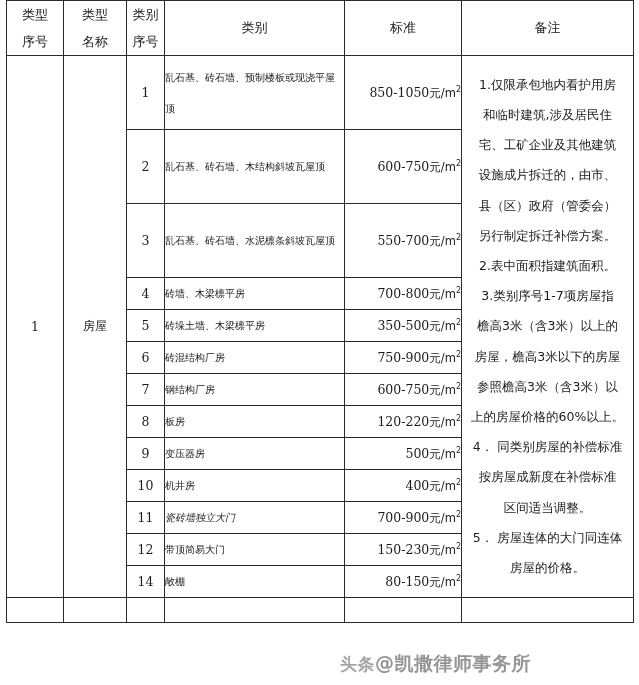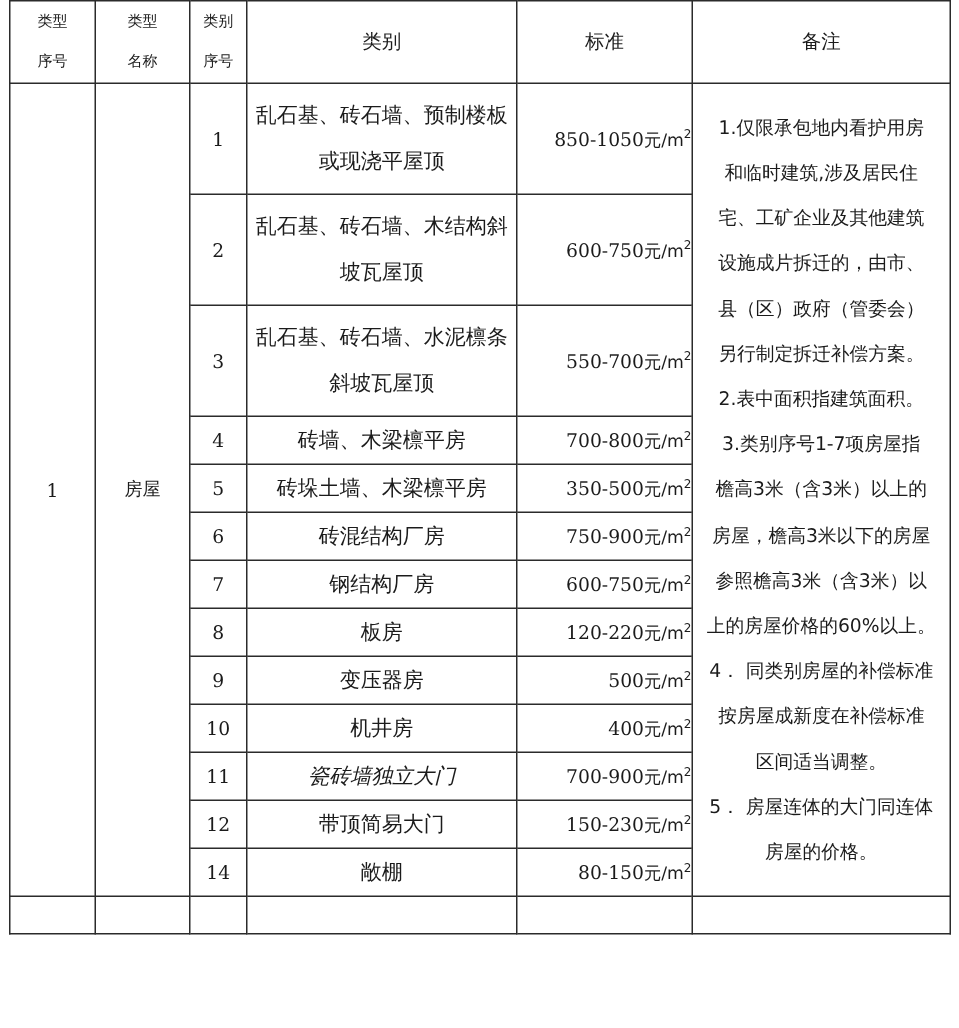--- a/index.html
+++ b/index.html
@@ -56,21 +56,21 @@
   
   col.c1 { width: 57px; }
   col.c2 { width: 63px; }
   col.c3 { width: 38px; }
   col.c4 { width: 180px; }
   col.c5 { width: 117px; }
   col.c6 { width: 172px; }
 
   .hdr-cell {
     text-align: center;
-    font-size: 10px;
+    font-size: 13px;
     line-height: 27px;
     color: #1b1b1b;
     padding: 5px 2px;
     font-family: "DejaVu Sans", sans-serif;
   }
   .hdr-cell .l { display: block; }
   .hdr-wide {
     text-align: center;
     font-size: 13px;
     color: #1b1b1b;
@@ -85,22 +85,21 @@
   .typeno-cell { font-family: "DejaVu Serif", serif; font-size: 12.5px; }
 
   .idx-cell {
     text-align: center;
     font-family: "DejaVu Serif", serif;
     font-size: 12.5px;
     color: #1b1b1b;
   }
 
   .cat-cell {
-    text-align: center;
-    font-size: 14px;
+    font-size: 10px;
     line-height: 28px;
     color: #1b1b1b;
     padding: 3px 6px;
     font-family: "DejaVu Sans", sans-serif;
   }
   .cat-cell.two-line { line-height: 31px; }
 
   .std-cell {
     text-align: right;
     font-family: "DejaVu Serif", serif;
@@ -271,14 +270,17 @@
           <td style="height: 24px;"></td>
           <td style="height: 24px;"></td>
           <td style="height: 24px;"></td>
           <td style="height: 24px;"></td>
           <td style="height: 24px;"></td>
           <td style="height: 24px;"></td>
         </tr>
       </tbody>
   </table>
 
+  <div class="watermark">
+    <span class="wm-small">头条</span><span>@凯撒律师事务所</span>
+  </div>
 
 </div>
 
 </body></html>

